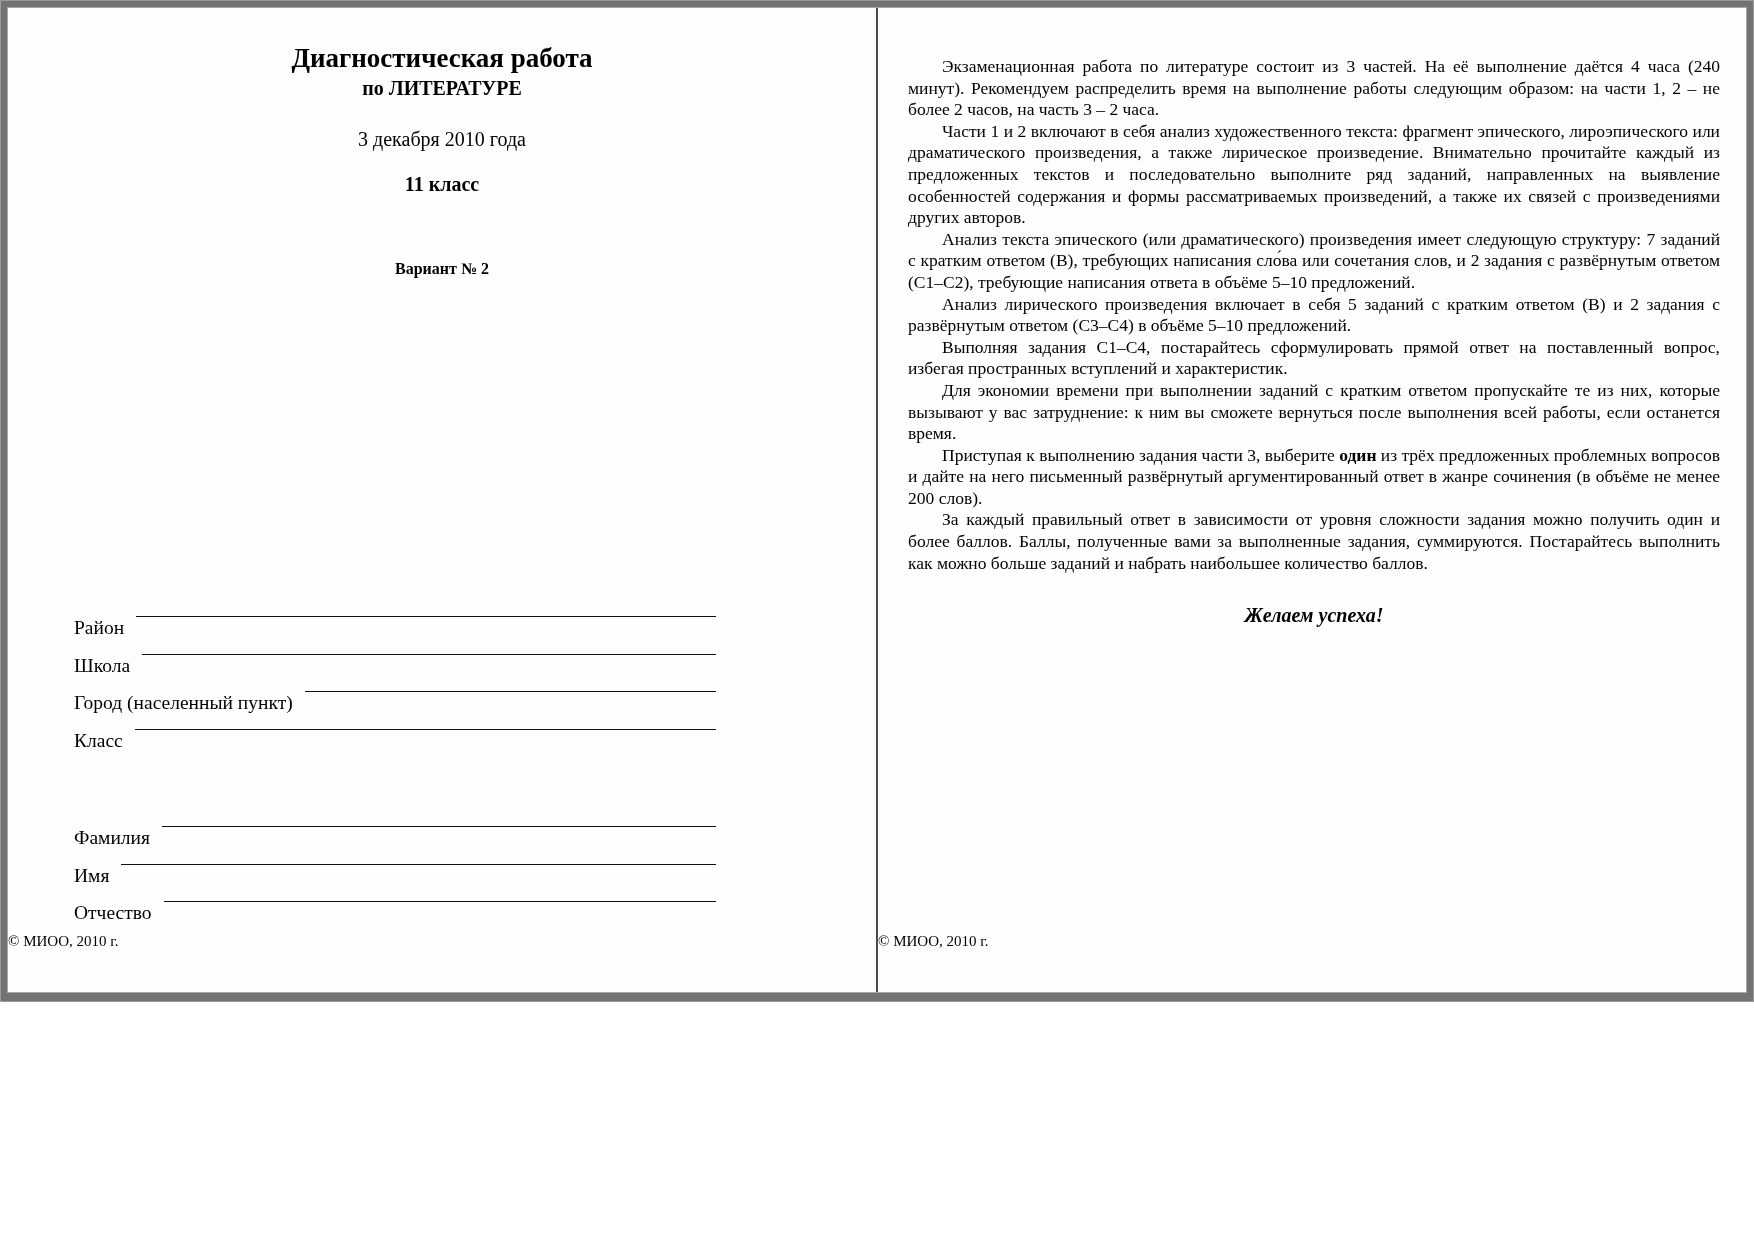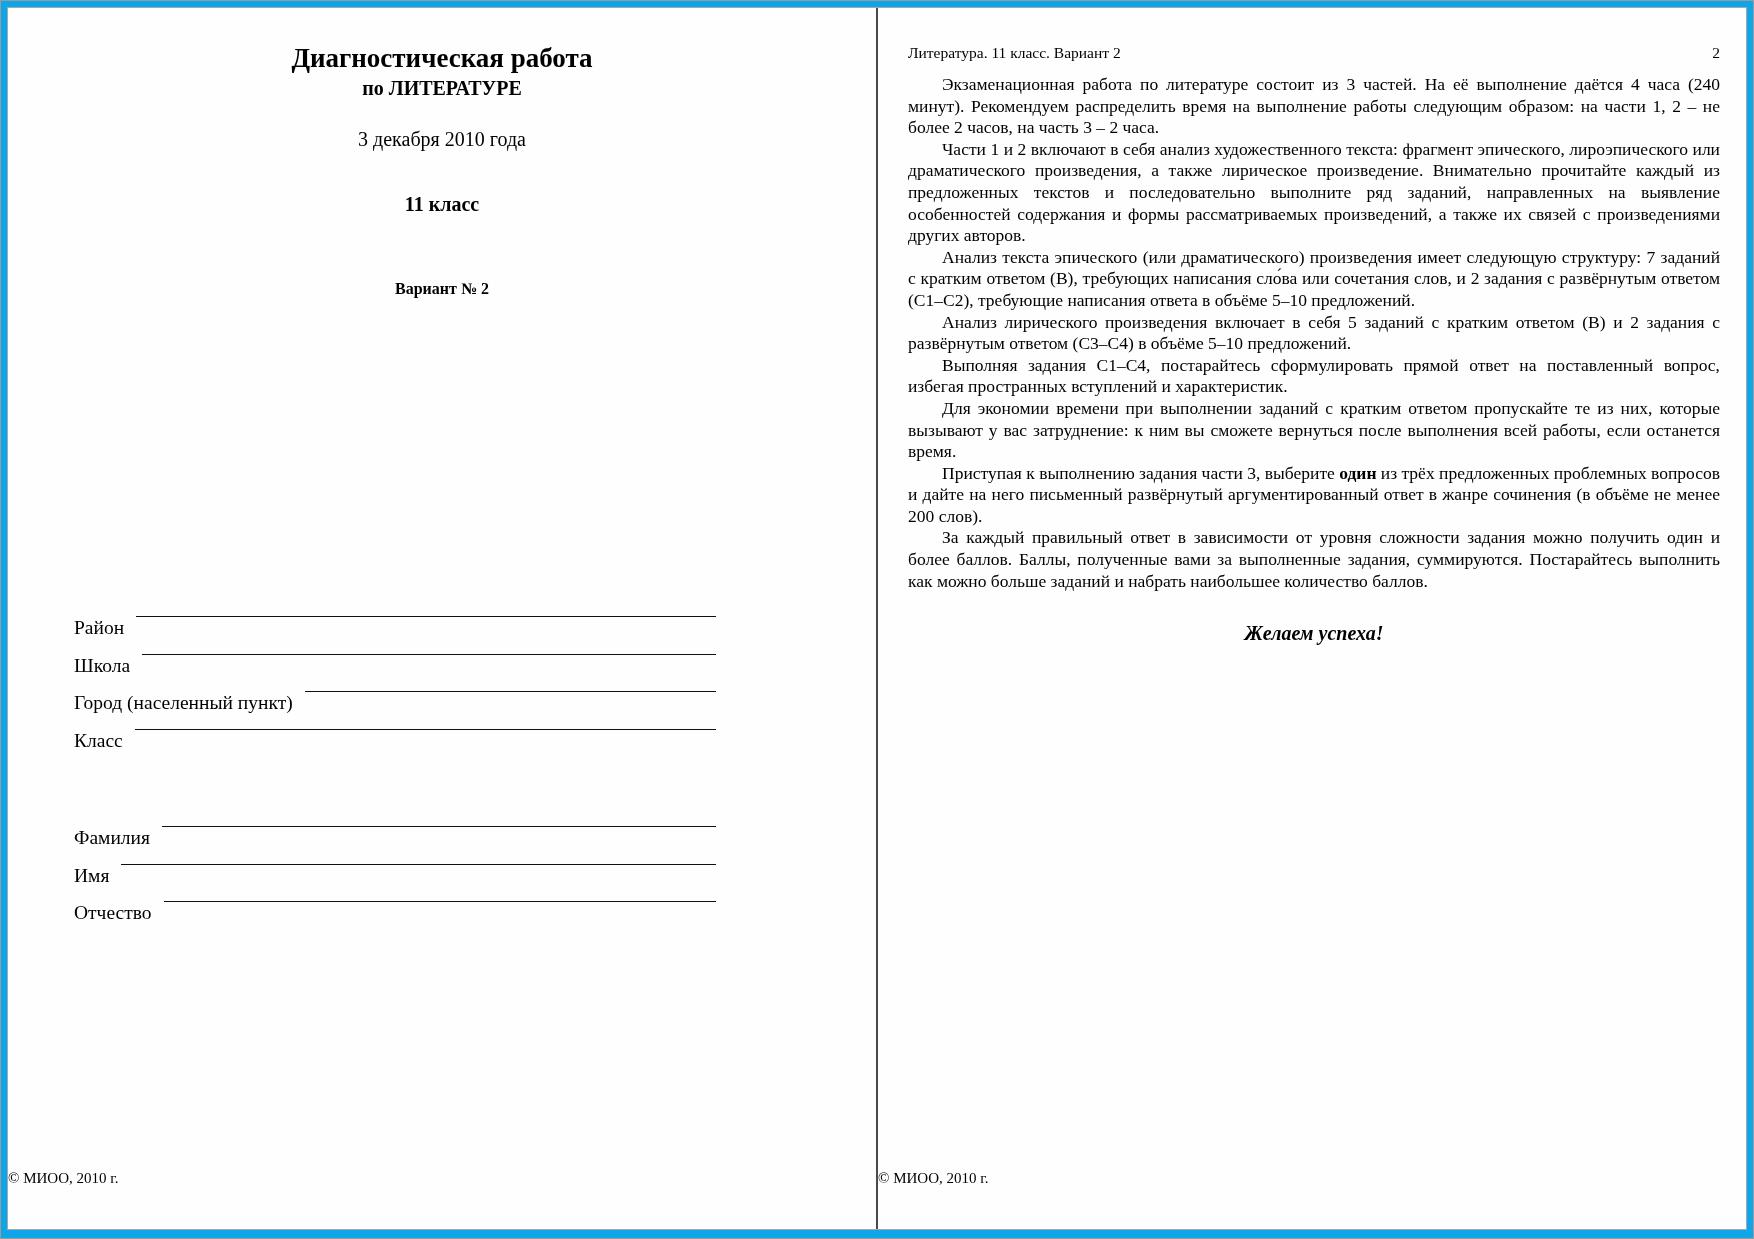--- a/index.html
+++ b/index.html
@@ -5,24 +5,24 @@
   html, body {
     margin: 0; padding: 0;
     width: 1754px; height: 1239px;
     background: #ffffff;
     font-family: "Liberation Serif", "DejaVu Serif", serif;
     color: #000;
     overflow: hidden;
   }
   .canvas {
     position: absolute; inset: 0;
-    width: 1754px; height: 1239px;
+    width: 1754px; height: 1002px;
     border: 1px solid #9b9b9b;
     box-sizing: border-box;
-    background: #0ea5e9;
+    background: #737373;
   }
   .sheet {
     position: absolute;
     left: 6px; top: 6px; right: 6px; bottom: 8px;
     background: #fefefe;
     border: 1px solid #a8a8a8;
     box-sizing: border-box;
   }
   .page-left {
     position: absolute; left: 0; top: 0; width: 868px; height: 100%;
@@ -41,21 +41,21 @@
   .doc-title {
     font-size: 27px; font-weight: bold; line-height: 32px;
   }
   .doc-subtitle {
     font-size: 20px; font-weight: bold; line-height: 24px; margin-top: 2px;
   }
   .doc-date {
     font-size: 20px; font-weight: normal; margin-top: 28px;
   }
   .doc-grade {
-    font-size: 20px; font-weight: bold; margin-top: 42px;
+    font-size: 20px; font-weight: bold; margin-top: 22px;
   }
   .doc-variant {
     font-size: 16px; font-weight: bold; margin-top: 64px;
   }
   .form-block {
     position: absolute; left: 66px; width: 642px;
   }
   .form-block.location { top: 608px; }
   .form-block.person   { top: 818px; }
   .form-row {
@@ -143,24 +143,20 @@
         <div class="form-row">
           <span class="form-label">Отчество</span>
           <span class="form-line"></span>
         </div>
       </div>
 
       <div class="page-footer">© МИОО, 2010 г.</div>
     </div>
 
     <div class="page-right">
-      <div class="running-head">
-        <span>Литература. 11 класс. Вариант 2</span>
-        <span>2</span>
-      </div>
 
 
       <div class="instr-body">
           <p><span>Экзаменационная работа по литературе состоит из 3 частей. На её выполнение даётся 4 часа (240 минут). Рекомендуем распределить время на выполнение работы следующим образом: на части 1, 2 – не более 2 часов, на часть 3 – 2 часа.</span></p>
           <p><span>Части 1 и 2 включают в себя анализ художественного текста: фрагмент эпического, лироэпического или драматического произведения, а также лирическое произведение. Внимательно прочитайте каждый из предложенных текстов и последовательно выполните ряд заданий, направленных на выявление особенностей содержания и формы рассматриваемых произведений, а также их связей с произведениями других авторов.</span></p>
           <p><span>Анализ текста эпического (или драматического) произведения имеет следующую структуру: 7 заданий с кратким ответом (В), требующих написания сло́ва или сочетания слов, и 2 задания с развёрнутым ответом (С1–С2), требующие написания ответа в объёме 5–10 предложений.</span></p>
           <p><span>Анализ лирического произведения включает в себя 5 заданий с кратким ответом (В) и 2 задания с развёрнутым ответом (С3–С4) в объёме 5–10 предложений.</span></p>
           <p><span>Выполняя задания С1–С4, постарайтесь сформулировать прямой ответ на поставленный вопрос, избегая пространных вступлений и характеристик.</span></p>
           <p><span>Для экономии времени при выполнении заданий с кратким ответом пропускайте те из них, которые вызывают у вас затруднение: к ним вы сможете вернуться после выполнения всей работы, если останется время.</span></p>
           <p><span>Приступая к выполнению задания части 3, выберите </span><b>один</b><span> из трёх предложенных проблемных вопросов и дайте на него письменный развёрнутый аргументированный ответ в жанре сочинения (в объёме не менее 200 слов).</span></p>

